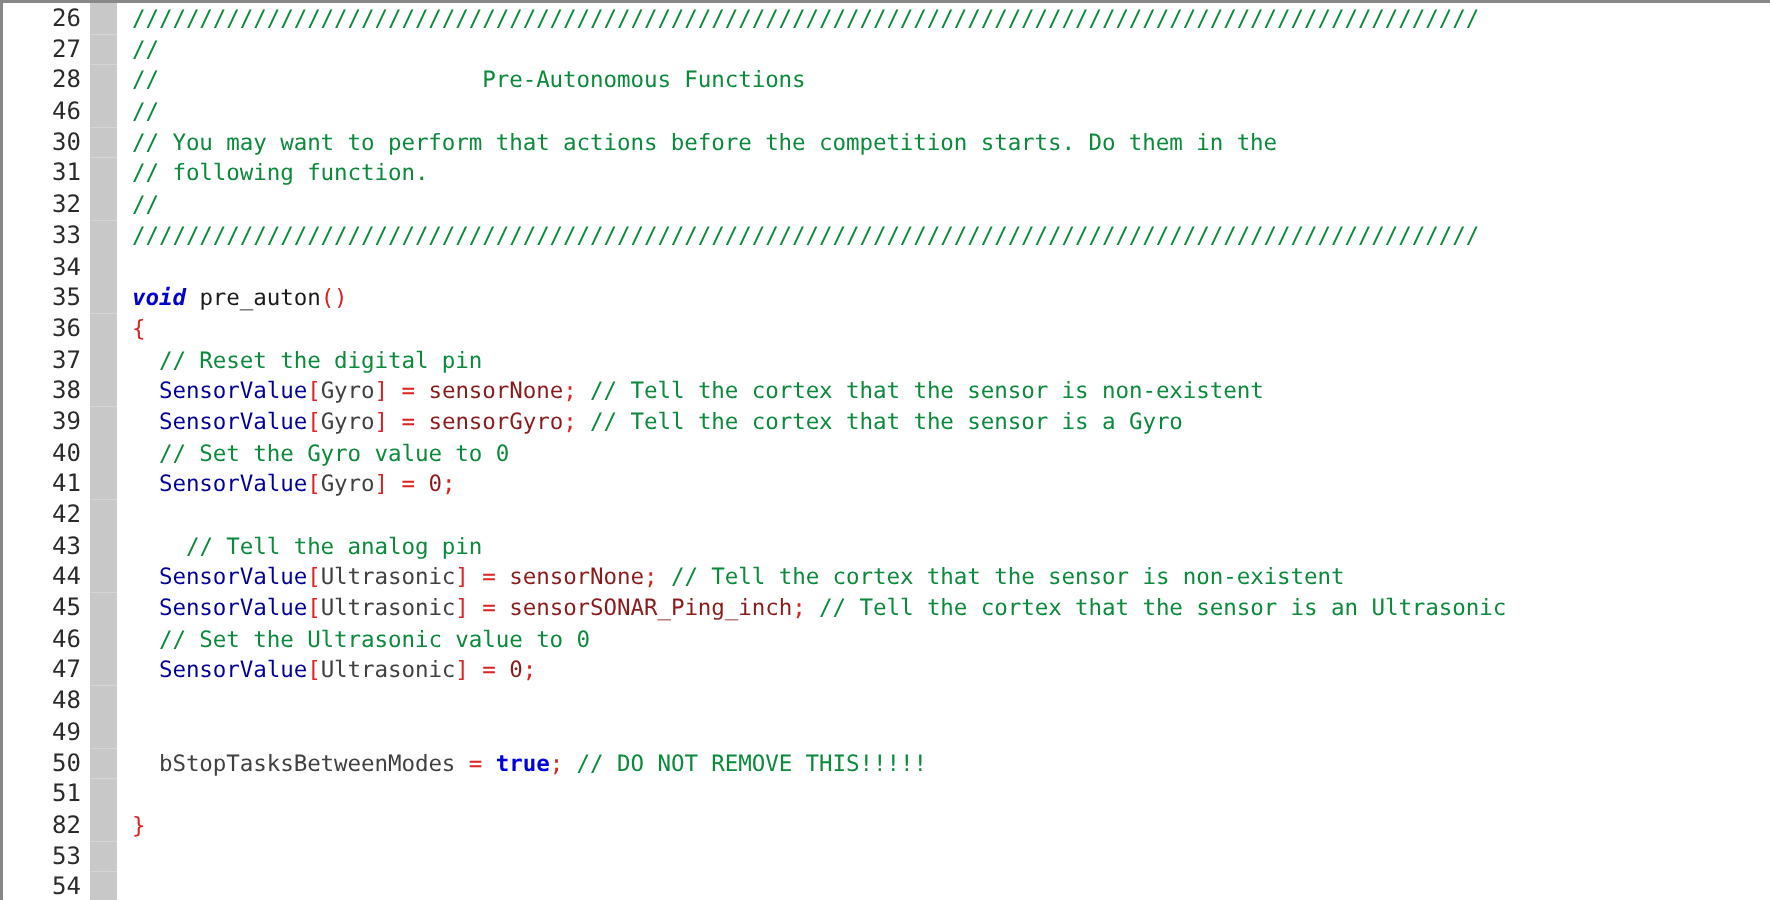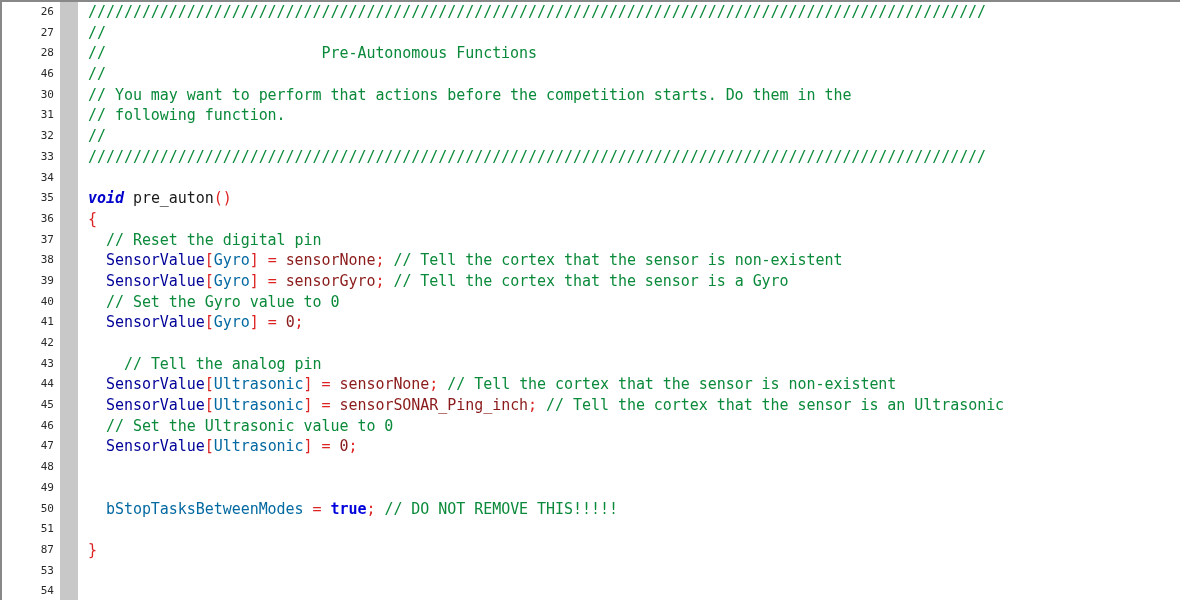--- a/index.html
+++ b/index.html
@@ -44,21 +44,21 @@
   }
 
   .line-number {
     width: 58px;
     min-width: 58px;
     box-sizing: border-box;
     padding-right: 6px;
     text-align: right;
     color: #2a2a2a;
     font-family: "DejaVu Sans Mono", "Liberation Mono", monospace;
-    font-size: 11px;
+    font-size: 16px;
     line-height: 20.7px;
     background: #ffffff;
     user-select: none;
   }
 
   .fold-strip {
     width: 18px;
     min-width: 18px;
     background: #c8c8c8;
     align-self: stretch;
@@ -82,21 +82,21 @@
     overflow: hidden;
   }
 
   
   .tok-comment   { color: #0a8a3a; }
   .tok-keyword   { color: #0000cc; font-weight: bold; font-style: italic; }
   .tok-type      { color: #000099; font-weight: normal; }
   .tok-bool      { color: #0000dd; font-weight: bold; }
   .tok-punct     { color: #dd2222; }
   .tok-op        { color: #dd2222; }
-  .tok-ident     { color: #0369a1; }
+  .tok-ident     { color: #404040; }
   .tok-const     { color: #8b1a1a; }
   .tok-number    { color: #8b1a1a; }
   .tok-plain     { color: #1a1a1a; }
 </style>
 </head>
 <body>
 
 <div id="editor-window">
   <div id="code-scroll">
 
@@ -119,17 +119,17 @@
       <div class="code-line"><div class="line-number">42</div><div class="fold-strip"></div><div class="gutter-gap"></div><div class="line-code"></div></div>
       <div class="code-line"><div class="line-number">43</div><div class="fold-strip"></div><div class="gutter-gap"></div><div class="line-code"><span class="tok-plain">    </span><span class="tok-comment">// Tell the analog pin</span></div></div>
       <div class="code-line"><div class="line-number">44</div><div class="fold-strip"></div><div class="gutter-gap"></div><div class="line-code"><span class="tok-plain">  </span><span class="tok-type">SensorValue</span><span class="tok-punct">[</span><span class="tok-ident">Ultrasonic</span><span class="tok-punct">]</span><span class="tok-plain"> </span><span class="tok-op">=</span><span class="tok-plain"> </span><span class="tok-const">sensorNone</span><span class="tok-punct">;</span><span class="tok-plain"> </span><span class="tok-comment">// Tell the cortex that the sensor is non-existent</span></div></div>
       <div class="code-line"><div class="line-number">45</div><div class="fold-strip"></div><div class="gutter-gap"></div><div class="line-code"><span class="tok-plain">  </span><span class="tok-type">SensorValue</span><span class="tok-punct">[</span><span class="tok-ident">Ultrasonic</span><span class="tok-punct">]</span><span class="tok-plain"> </span><span class="tok-op">=</span><span class="tok-plain"> </span><span class="tok-const">sensorSONAR_Ping_inch</span><span class="tok-punct">;</span><span class="tok-plain"> </span><span class="tok-comment">// Tell the cortex that the sensor is an Ultrasonic</span></div></div>
       <div class="code-line"><div class="line-number">46</div><div class="fold-strip"></div><div class="gutter-gap"></div><div class="line-code"><span class="tok-plain">  </span><span class="tok-comment">// Set the Ultrasonic value to 0</span></div></div>
       <div class="code-line"><div class="line-number">47</div><div class="fold-strip"></div><div class="gutter-gap"></div><div class="line-code"><span class="tok-plain">  </span><span class="tok-type">SensorValue</span><span class="tok-punct">[</span><span class="tok-ident">Ultrasonic</span><span class="tok-punct">]</span><span class="tok-plain"> </span><span class="tok-op">=</span><span class="tok-plain"> </span><span class="tok-number">0</span><span class="tok-punct">;</span></div></div>
       <div class="code-line"><div class="line-number">48</div><div class="fold-strip"></div><div class="gutter-gap"></div><div class="line-code"></div></div>
       <div class="code-line"><div class="line-number">49</div><div class="fold-strip"></div><div class="gutter-gap"></div><div class="line-code"></div></div>
       <div class="code-line"><div class="line-number">50</div><div class="fold-strip"></div><div class="gutter-gap"></div><div class="line-code"><span class="tok-plain">  </span><span class="tok-ident">bStopTasksBetweenModes</span><span class="tok-plain"> </span><span class="tok-op">=</span><span class="tok-plain"> </span><span class="tok-bool">true</span><span class="tok-punct">;</span><span class="tok-plain"> </span><span class="tok-comment">// DO NOT REMOVE THIS!!!!!</span></div></div>
       <div class="code-line"><div class="line-number">51</div><div class="fold-strip"></div><div class="gutter-gap"></div><div class="line-code"></div></div>
-      <div class="code-line"><div class="line-number">87</div><div class="fold-strip"></div><div class="gutter-gap"></div><div class="line-code"><span class="tok-punct">}</span></div></div>
+      <div class="code-line"><div class="line-number">82</div><div class="fold-strip"></div><div class="gutter-gap"></div><div class="line-code"><span class="tok-punct">}</span></div></div>
       <div class="code-line"><div class="line-number">53</div><div class="fold-strip"></div><div class="gutter-gap"></div><div class="line-code"></div></div>
       <div class="code-line"><div class="line-number">54</div><div class="fold-strip"></div><div class="gutter-gap"></div><div class="line-code"></div></div>
     </div>
 </div>
 
 </body></html>

